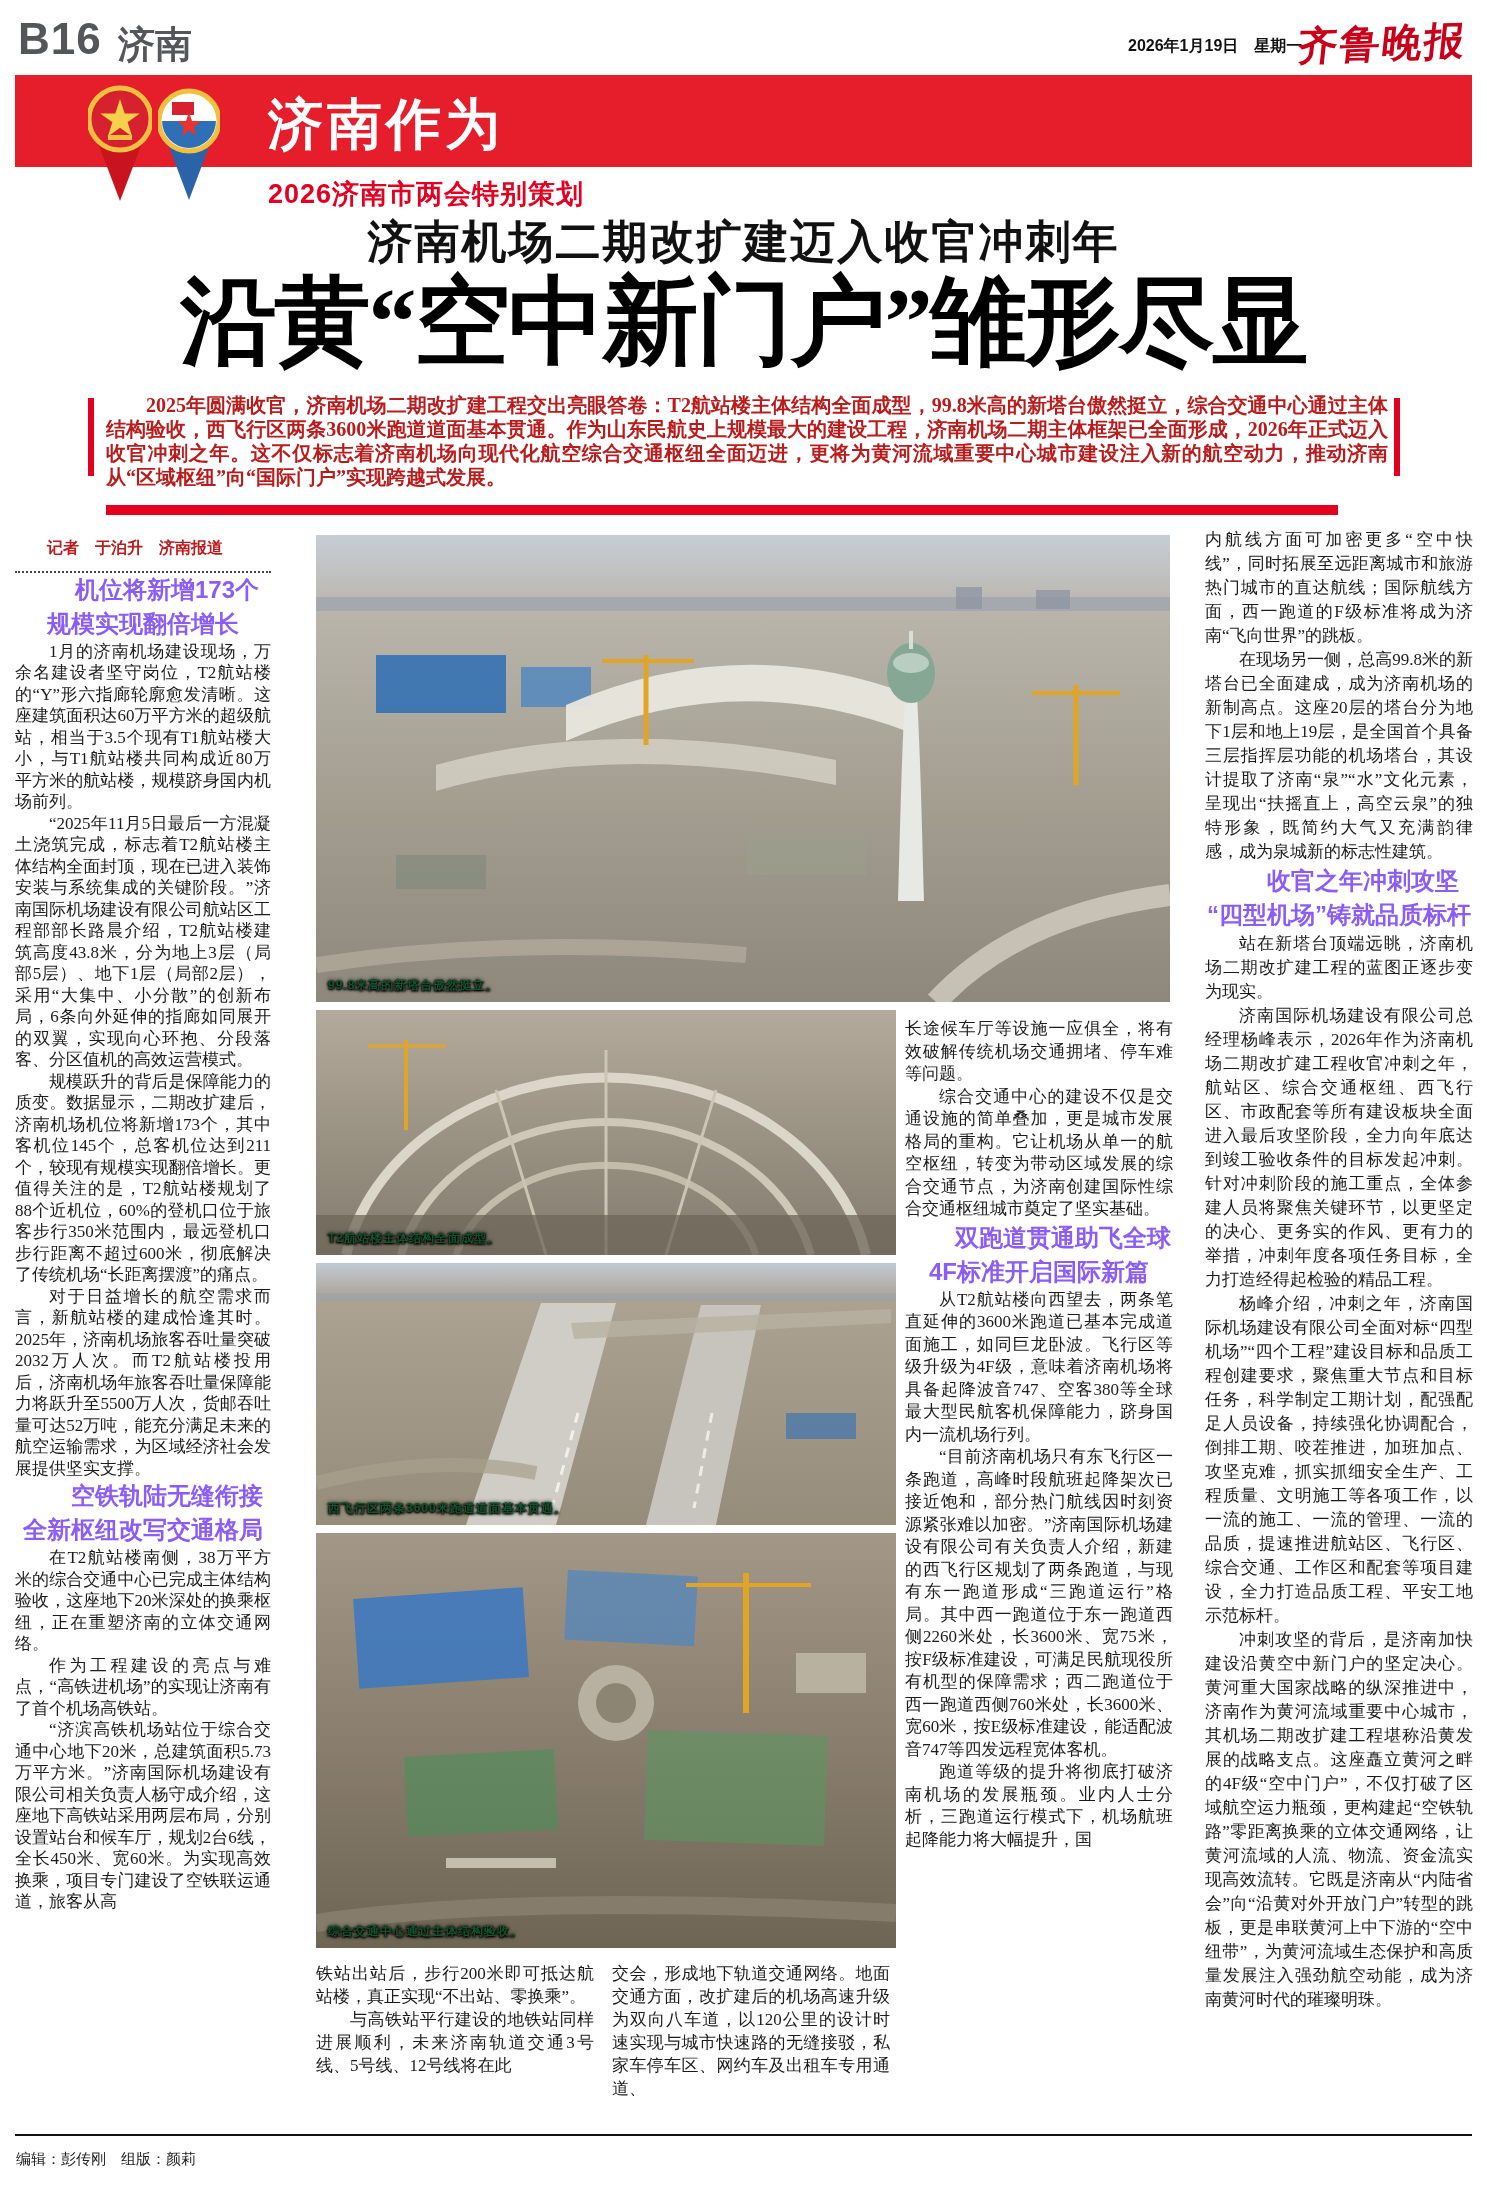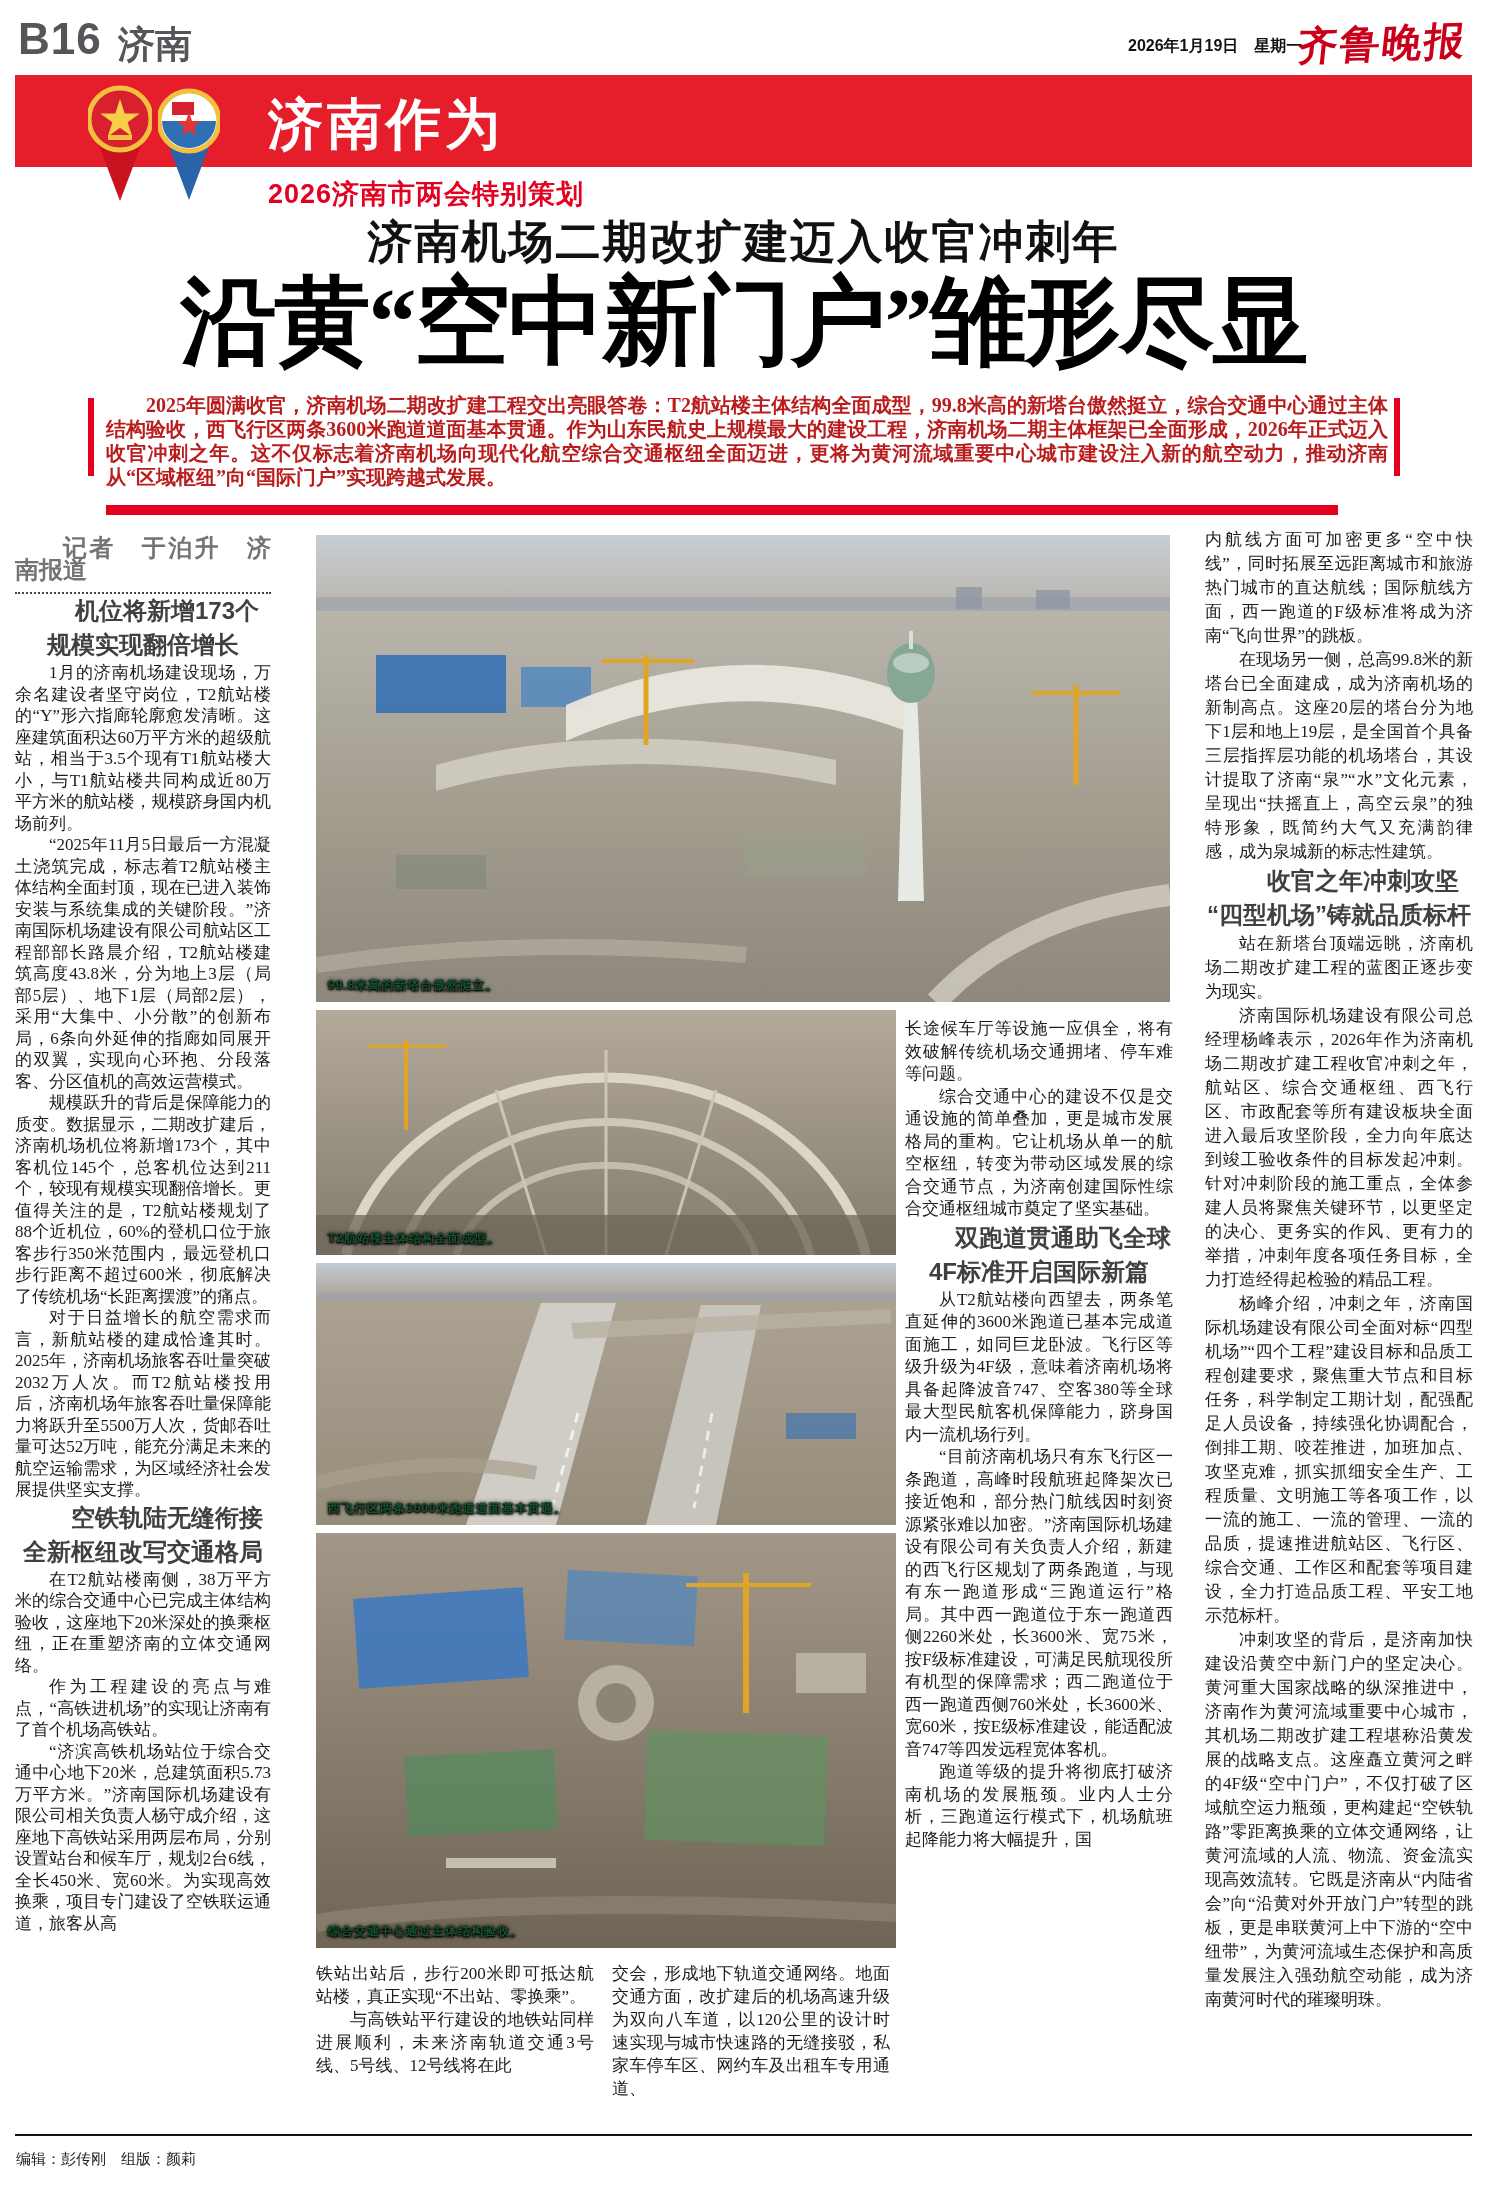--- a/index.html
+++ b/index.html
@@ -22,24 +22,24 @@
   .redbar{background:#e3001f;}
   .rule-red{background:#e3001f;}
   
   .col{text-align:justify;font-size:17px;color:#1b1b1b;}
   .col p{margin:0;text-indent:2em;}
   .col p.cont{text-indent:0;}
   .lh-l{line-height:21.5px;}
   .lh-m{line-height:22.5px;}
   .lh-r{line-height:24px;}
   .lh-b{line-height:23px;}
-  .byline{font-family:"Liberation Sans","DejaVu Sans",sans-serif;font-weight:700;font-size:24px;color:#737373;
+  .byline{font-family:"Liberation Sans","DejaVu Sans",sans-serif;font-weight:700;font-size:16px;color:#b91c1c;
           border-bottom:2px dotted #444;padding:4px 0 12px 0;margin-bottom:6px;text-indent:0;}
   .sec-head{font-family:"Liberation Sans","DejaVu Sans",sans-serif;font-weight:900;font-size:24px;line-height:34px;
-            text-align:center;color:#404040;margin:16px 0 12px 0;text-indent:0;}
+            text-align:center;color:#8b5cf6;margin:16px 0 12px 0;text-indent:0;}
   
   .photo{position:absolute;overflow:hidden;background:#a9a397;}
   .photo svg{position:absolute;left:0;top:0;width:100%;height:100%;}
   .cap{position:absolute;left:12px;bottom:8px;color:#14532d;font-family:"Liberation Sans","DejaVu Sans",sans-serif;
        font-weight:700;font-size:12px;letter-spacing:1px;text-shadow:0 0 4px #000,1px 1px 2px #000,-1px 1px 2px #000;}
   .footer-rule{background:#111;}
   .footer{font-family:"Liberation Sans","DejaVu Sans",sans-serif;font-size:15px;color:#222;}
 </style>
 </head>
 <body>

